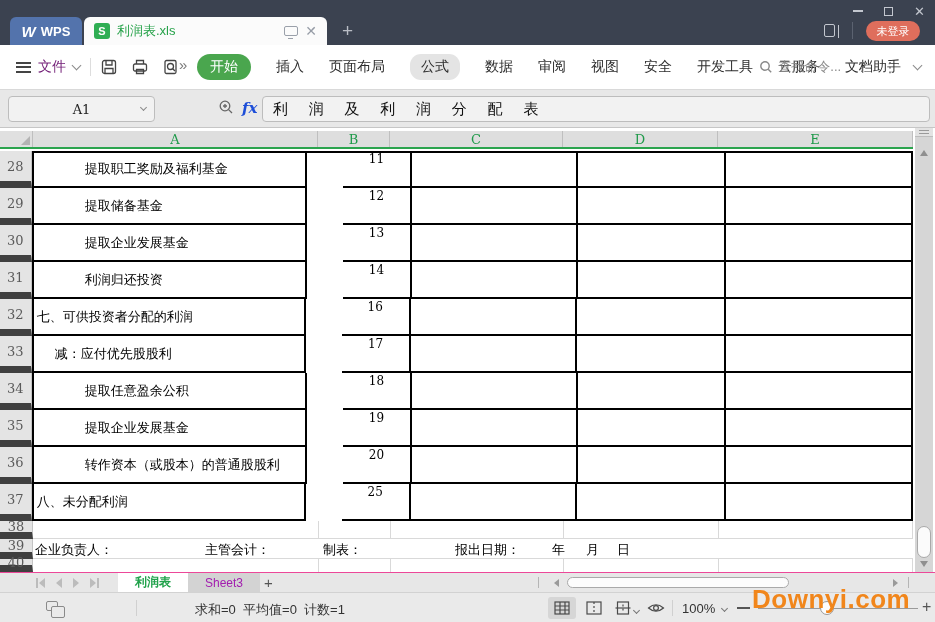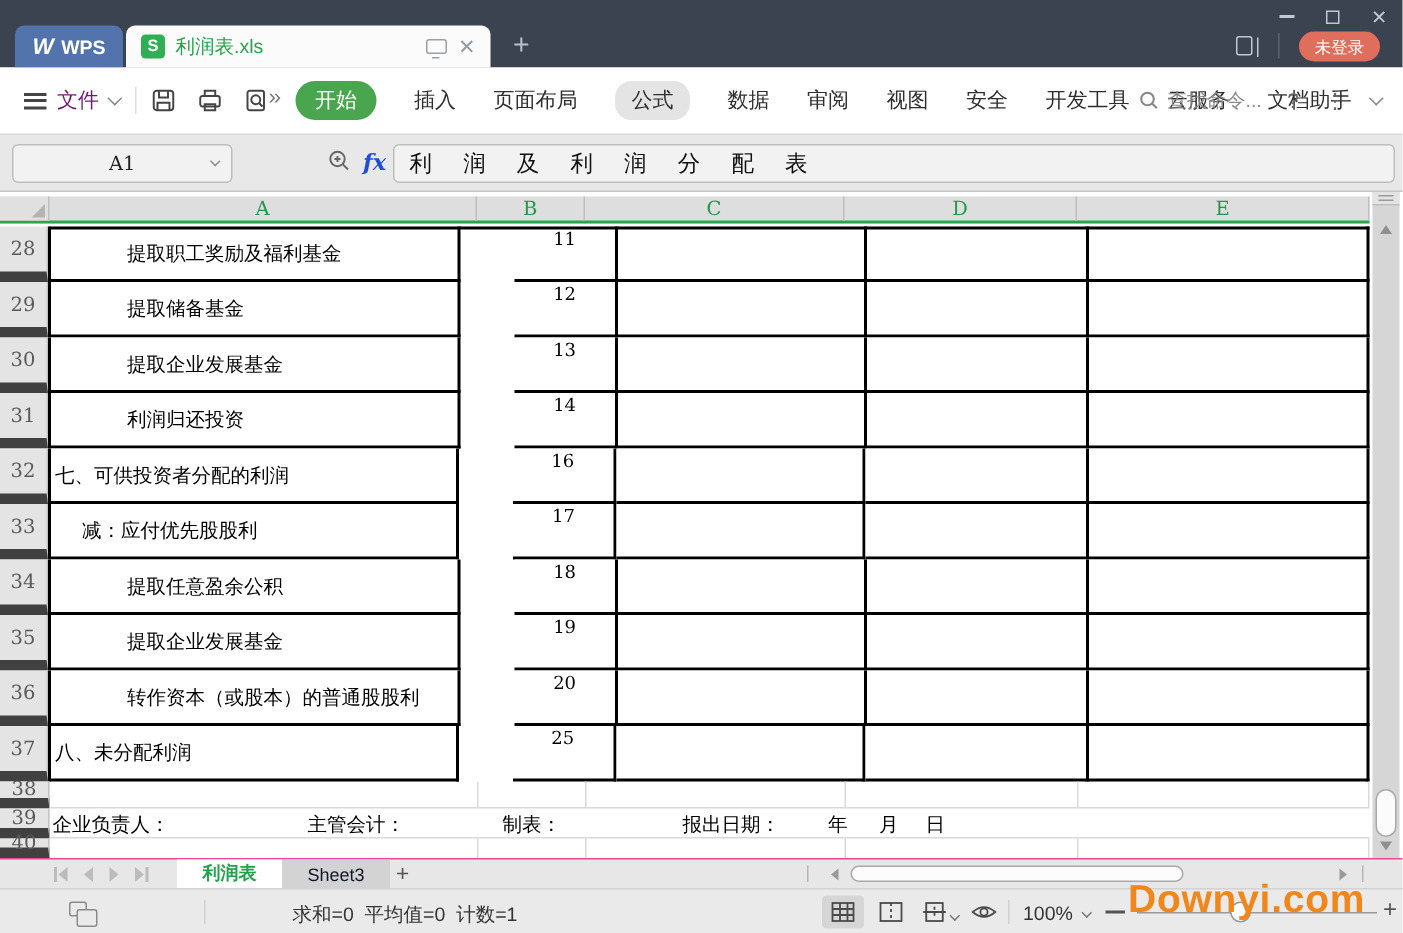--- a/index.html
+++ b/index.html
@@ -93,21 +93,21 @@
   .cC{width:173px} .cD{width:155px} .cE{width:195px}
   .indent-0{padding-left:3px} .indent-1{padding-left:21px} .indent-2{padding-left:51px}
 
   .thin-row { display:flex; }
   .r38{height:18px} .r39{height:20px} .r40{height:13px}
   .thin-body { position:relative; width:880px; }
   .r38 .thin-body, .r39 .thin-body { border-bottom:1px solid #d9d9d9; }
   .vl { position:absolute; top:0; bottom:0; width:1px; background:#d9d9d9; }
   .vl1{left:285px}.vl2{left:357px}.vl3{left:530px}.vl4{left:685px}.vl5{left:879px}
   .fitem { position:absolute; top:2px; font-family:"DejaVu Serif", serif; font-size:13px; color:#000; white-space:nowrap; }
-  .fi0{left:2px}.fi1{left:172px}.fi2{left:302px}.fi3{left:422px}.fi4{left:519px}.fi5{left:553px}.fi6{left:584px}
+  .fi0{left:2px}.fi1{left:172px}.fi2{left:290px}.fi3{left:422px}.fi4{left:519px}.fi5{left:553px}.fi6{left:584px}
 
   
   .vscroll { position:absolute; left:915px; top:0; width:18px; height:444px; background:#d6d6d6; }
   .vsplit { position:absolute; left:0; top:0; width:18px; height:9px; background:#e3e3e3; border-bottom:1px solid #bdbdbd; }
   .vsplit::before { content:""; position:absolute; left:4px; top:2px; width:10px; height:1px; background:#9a9a9a; box-shadow:0 3px 0 #9a9a9a; }
   .tri-up { position:absolute; left:5px; top:22px; width:0; height:0; border-left:4px solid transparent;
             border-right:4px solid transparent; border-bottom:6px solid #8f8f8f; }
   .vthumb { position:absolute; left:2px; top:398px; width:14px; height:32px; background:#fbfbfb;
             border:1px solid #a9a9a9; border-radius:7px; }
   .tri-down { position:absolute; left:5px; bottom:5px; width:0; height:0; border-left:4px solid transparent;
@@ -117,21 +117,21 @@
   .sheetbar { position:absolute; left:0; top:572px; width:935px; height:20px; background:#e7e7e7;
               border-top:1px solid #ec4899; }
   .navs { position:absolute; left:36px; top:5px; display:flex; gap:11px; align-items:center; }
   .ntri { width:0; height:0; border-top:5px solid transparent; border-bottom:5px solid transparent; }
   .ntri.l { border-right:6px solid #bcbcbc; } .ntri.r { border-left:6px solid #bcbcbc; }
   .nbar { width:2px; height:10px; background:#bcbcbc; }
   .navgrp { display:flex; align-items:center; gap:1px; }
   .sheet-tabs { position:absolute; left:118px; top:0; height:19px; display:flex; }
   .stab { height:19px; padding:0 17px; display:flex; align-items:center; font-size:12px; }
   .stab.active { background:#ffffff; color:#21a24b; font-weight:bold; }
-  .stab.idle { background:#d3d3d3; color:#0f172a; }
+  .stab.idle { background:#d3d3d3; color:#a21caf; }
   .add-sheet { position:absolute; left:264px; top:1px; font-size:15px; color:#555; }
   .hsplit { position:absolute; top:4px; width:1px; height:11px; background:#b5b5b5; }
   .hs1{left:538px}.hs2{left:908px}
   .htri { position:absolute; top:6px; width:0; height:0; border-top:4px solid transparent; border-bottom:4px solid transparent; }
   .htri.l { left:554px; border-right:5px solid #9a9a9a; }
   .htri.r { left:893px; border-left:5px solid #9a9a9a; }
   .hthumb { position:absolute; left:567px; top:4px; width:222px; height:11px; background:#fcfcfc;
             border:1px solid #a9a9a9; border-radius:6px; }
 
   

